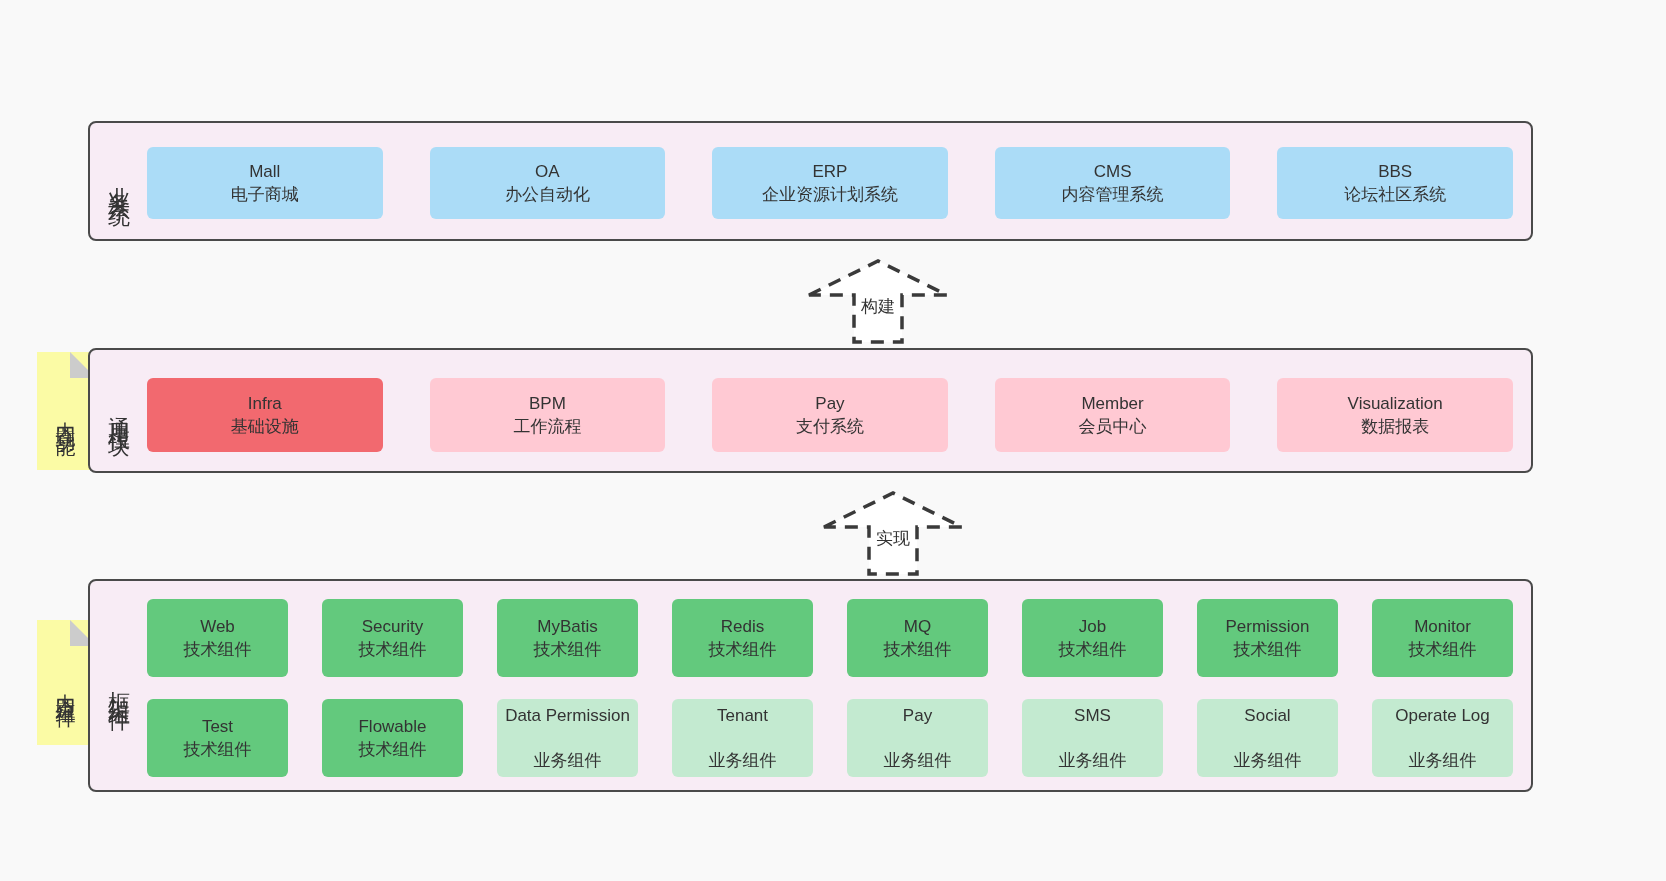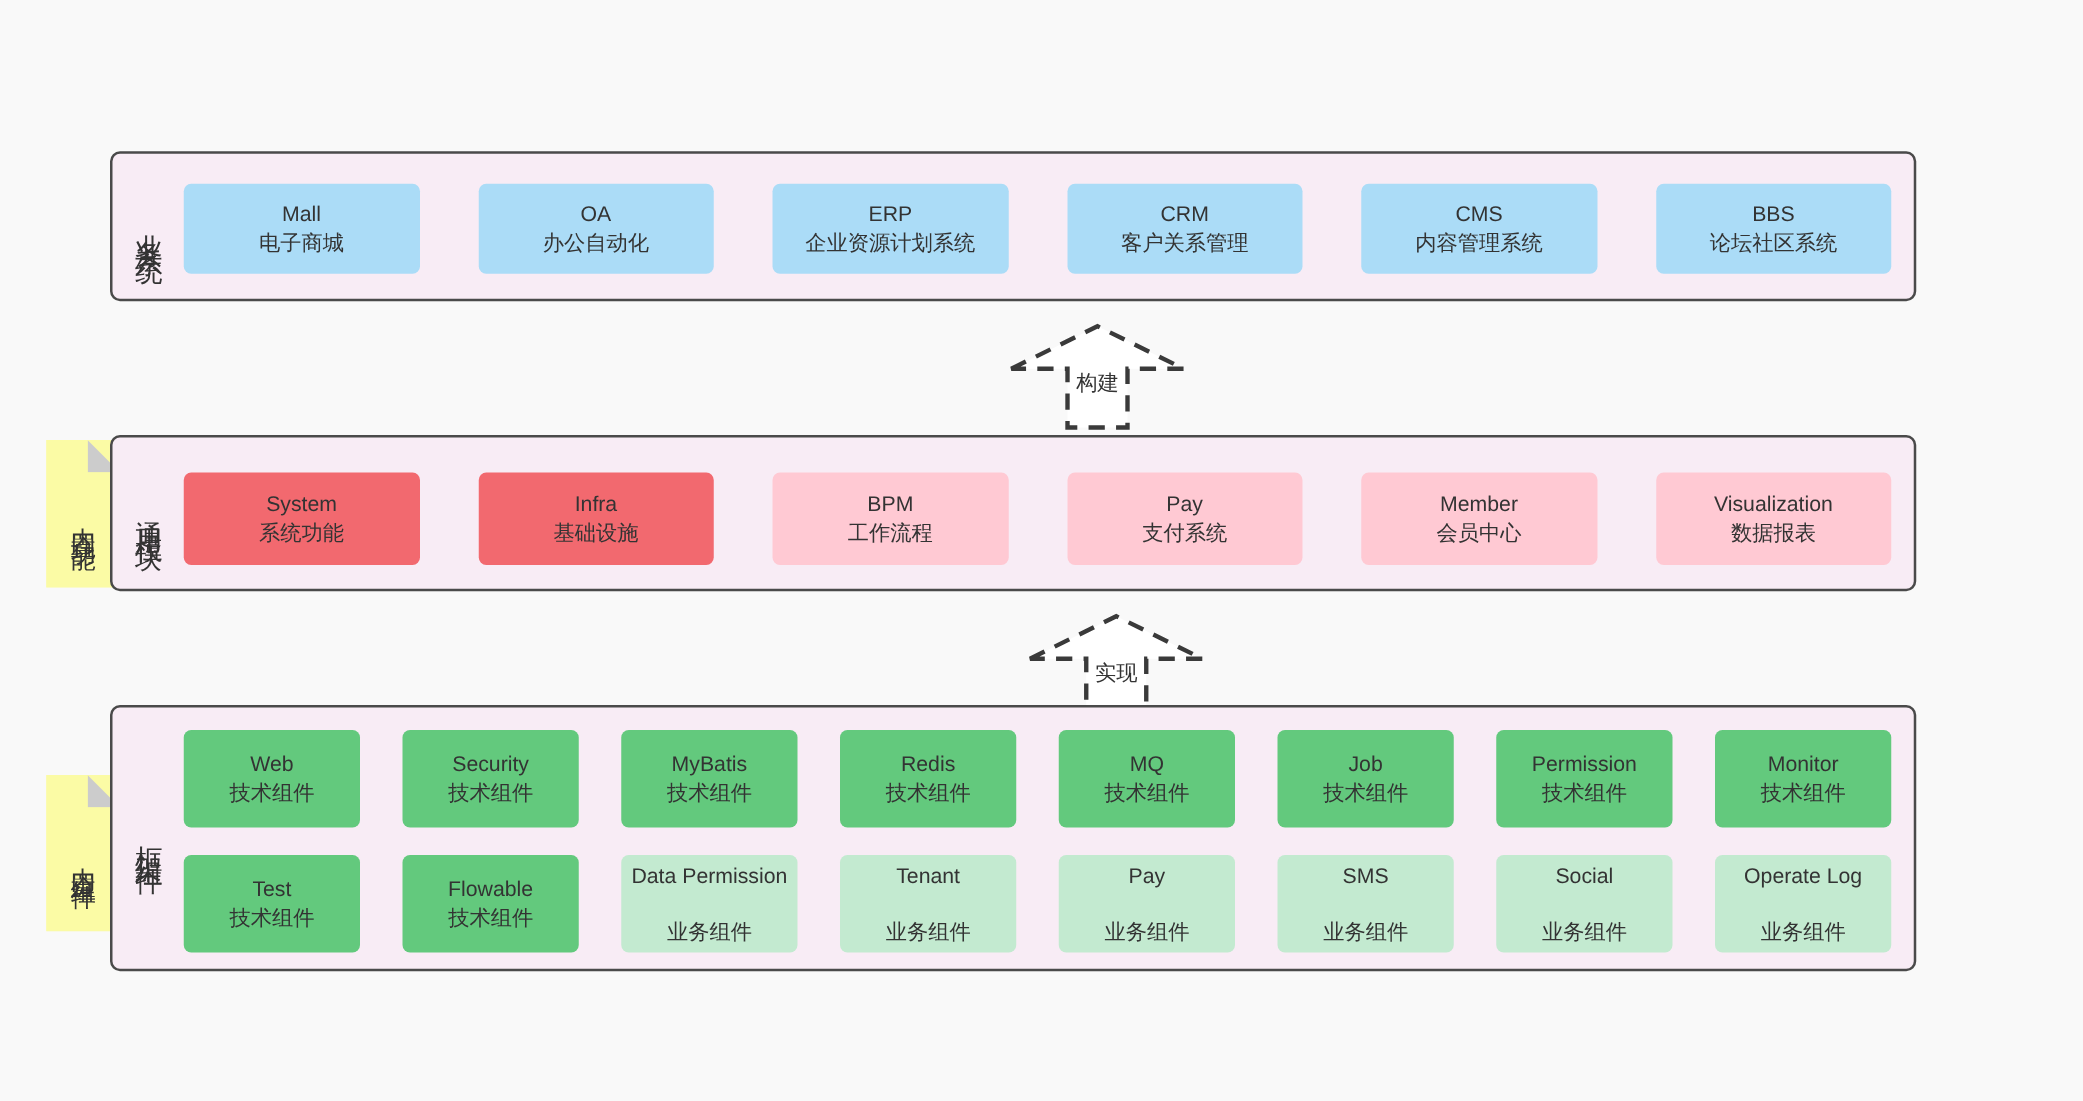--- a/index.html
+++ b/index.html
@@ -75,24 +75,20 @@
       </div>
       <div class="box c-blue">
         <div class="box-name">OA</div>
         <div class="box-sub">办公自动化</div>
       </div>
       <div class="box c-blue">
         <div class="box-name">ERP</div>
         <div class="box-sub">企业资源计划系统</div>
       </div>
       <div class="box c-blue">
-        <div class="box-name">CRM</div>
-        <div class="box-sub">客户关系管理</div>
-      </div>
-      <div class="box c-blue">
         <div class="box-name">CMS</div>
         <div class="box-sub">内容管理系统</div>
       </div>
       <div class="box c-blue">
         <div class="box-name">BBS</div>
         <div class="box-sub">论坛社区系统</div>
       </div>
     </div>
   </div>
 
@@ -106,24 +102,20 @@
   <div class="note" style="top:352px;height:118px;">
     <div class="fold-clip"></div>
     <div class="fold"></div>
     <div class="note-label">内置功能</div>
   </div>
 
   <div class="layer" style="top:348px;height:125px;">
     <div class="layer-label">通用模块</div>
     <div class="boxes-row" style="top:28px;height:74px;">
       <div class="box c-red">
-        <div class="box-name">System</div>
-        <div class="box-sub">系统功能</div>
-      </div>
-      <div class="box c-red">
         <div class="box-name">Infra</div>
         <div class="box-sub">基础设施</div>
       </div>
       <div class="box c-pink">
         <div class="box-name">BPM</div>
         <div class="box-sub">工作流程</div>
       </div>
       <div class="box c-pink">
         <div class="box-name">Pay</div>
         <div class="box-sub">支付系统</div>
@@ -145,21 +137,21 @@
     </svg>
     <span class="arrow-label">实现</span>
   </div>
 
   <div class="note" style="top:620px;height:125px;">
     <div class="fold-clip"></div>
     <div class="fold"></div>
     <div class="note-label">内置组件</div>
   </div>
 
-  <div class="layer" style="top:564px;height:213px;">
+  <div class="layer" style="top:579px;height:213px;">
     <div class="layer-label">框架组件</div>
 
     <div class="boxes-row small" style="top:18px;height:78px;">
       <div class="box c-green">
         <div class="box-name">Web</div>
         <div class="box-sub">技术组件</div>
       </div>
       <div class="box c-green">
         <div class="box-name">Security</div>
         <div class="box-sub">技术组件</div>

